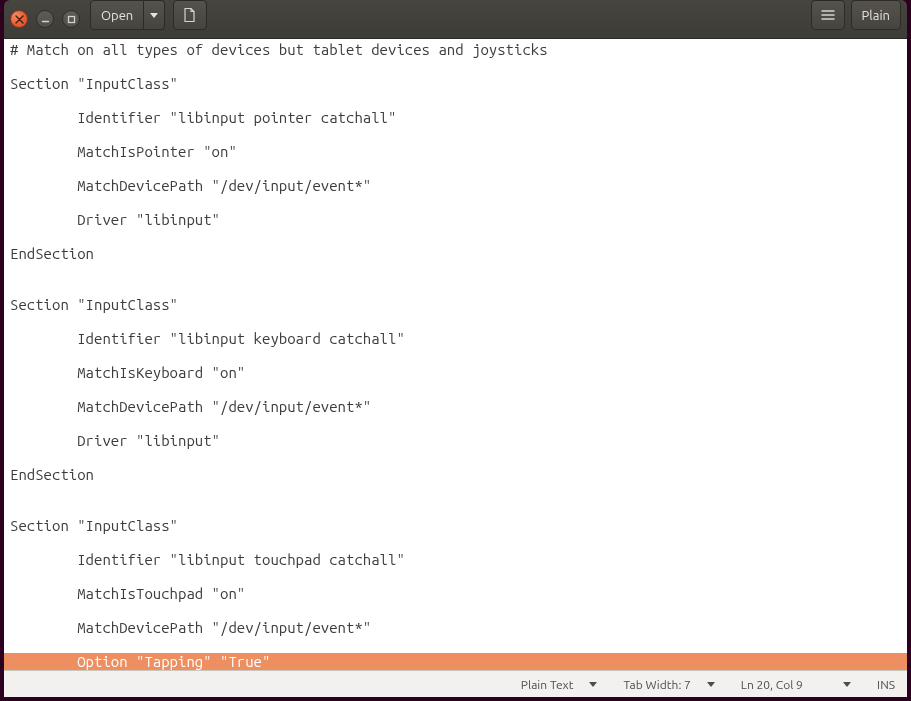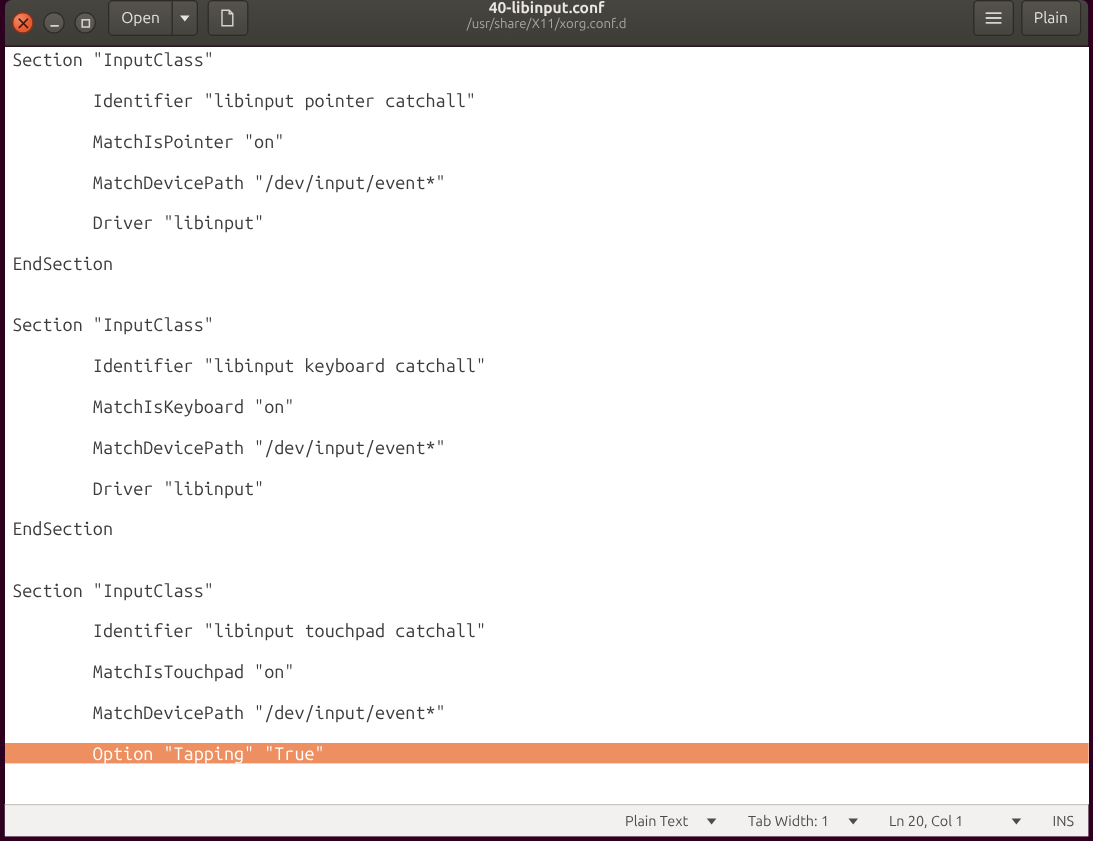--- a/index.html
+++ b/index.html
@@ -115,40 +115,36 @@
     </div>
   </div>
 
   <div class="hbtn icon" style="margin-left:8px;">
     <svg width="16" height="16" viewBox="0 0 16 16">
       <path d="M3 1.5 h6 l3 3 v10 h-9 z" fill="none" stroke="#d6d4cc" stroke-width="1.2"></path>
       <path d="M9 1.5 v3 h3" fill="none" stroke="#d6d4cc" stroke-width="1.2"></path>
     </svg>
   </div>
 
-  <div class="titlebox">
-    <div class="title-main">40-libinput.conf</div>
-    <div class="title-sub">/usr/share/X11/xorg.conf.d</div>
-  </div>
 
   <div class="spacer"></div>
 
   <div class="hbtn icon hamburger-btn">
     <svg width="16" height="16" viewBox="0 0 16 16">
       <path d="M2 4 h12 M2 8 h12 M2 12 h12" stroke="#d6d4cc" stroke-width="1.5" stroke-linecap="round"></path>
     </svg>
   </div>
 
   <div class="hbtn">
     <span>Plain</span>
   </div>
 </div>
 
 <div class="editor">
-  <pre id="doc">
+  <pre id="doc"><span class="line"># Match on all types of devices but tablet devices and joysticks</span>
 <span class="line">Section "InputClass"</span>
 <span class="line">        Identifier "libinput pointer catchall"</span>
 <span class="line">        MatchIsPointer "on"</span>
 <span class="line">        MatchDevicePath "/dev/input/event*"</span>
 <span class="line">        Driver "libinput"</span>
 <span class="line">EndSection</span>
 <span class="line"></span>
 <span class="line">Section "InputClass"</span>
 <span class="line">        Identifier "libinput keyboard catchall"</span>
 <span class="line">        MatchIsKeyboard "on"</span>
@@ -180,24 +176,24 @@
 
 </pre>
 </div>
 
 <div class="statusbar">
   <div class="push group">
     <span>Plain Text</span>
     <span class="tri-down"></span>
   </div>
   <div class="group">
-    <span>Tab Width: 1</span>
+    <span>Tab Width: 7</span>
     <span class="tri-down"></span>
   </div>
   <div class="group">
-    <span>Ln 20, Col 1</span>
+    <span>Ln 20, Col 9</span>
     &nbsp;&nbsp;&nbsp;
     <span class="tri-down"></span>
   </div>
   <div class="group">
     <span>INS</span>
   </div>
 </div>
 
 </body></html>

